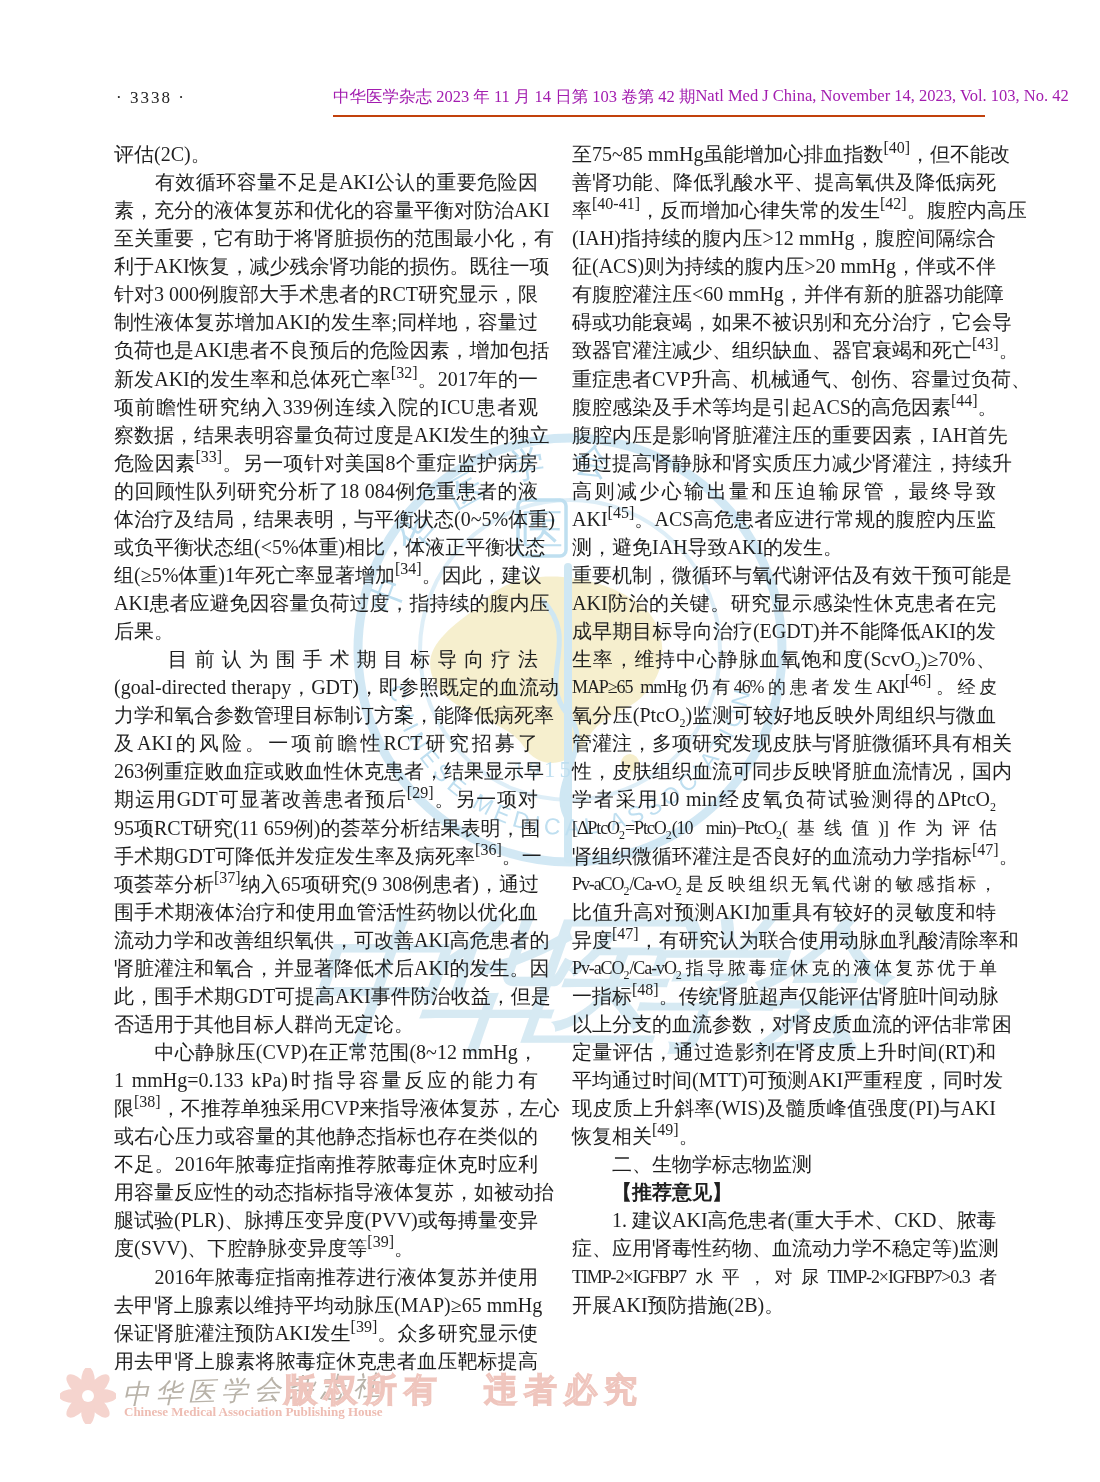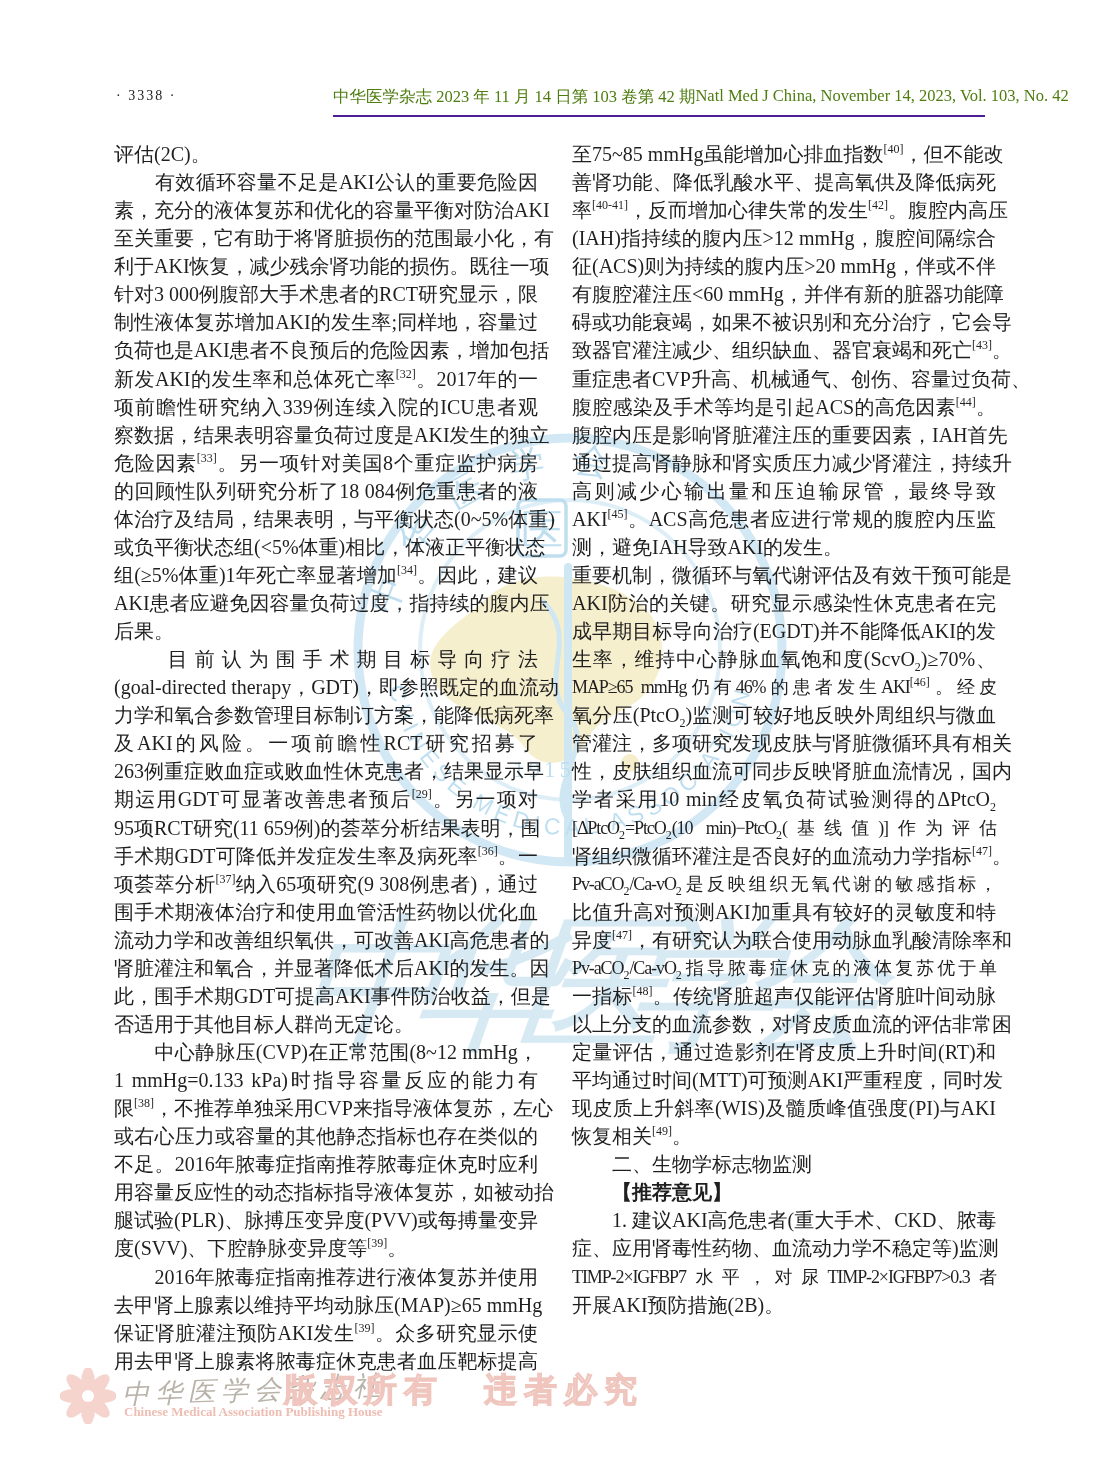--- a/index.html
+++ b/index.html
@@ -1,31 +1,31 @@
 <!DOCTYPE html>
 <html><head>
 <meta charset="utf-8">
 <style>
   html,body{margin:0;padding:0;background:#e8e8e8;}
   .page{position:relative;width:1100px;height:1482px;background:#ffffff;margin:0 auto;
         font-family:"Liberation Serif","DejaVu Serif",serif;color:#1f1f1f;overflow:hidden;}
   
-  .pageno{position:absolute;left:116px;top:88px;font-size:14px;letter-spacing:2px;color:#222;}
+  .pageno{position:absolute;left:116px;top:88px;font-size:17px;letter-spacing:2px;color:#222;}
   .jinfo{position:absolute;left:333px;top:86px;width:652px;display:flex;justify-content:space-between;
-         font-size:16.5px;border-bottom:2px solid #4c1d95;padding-bottom:7px;color:#4d7c0f;white-space:nowrap;}
+         font-size:16.5px;border-bottom:2px solid #c2410c;padding-bottom:7px;color:#a21caf;white-space:nowrap;}
   
   .col{position:absolute;top:140px;width:424px;z-index:3;}
   .colL{left:114px;}
   .colR{left:572px;}
   .line{height:28.07px;line-height:28.07px;font-size:20px;text-align:justify;text-align-last:justify;
         white-space:nowrap;overflow:visible;}
   .line.end{text-align-last:left;}
   .line.hei{font-family:"Liberation Sans","DejaVu Sans",sans-serif;font-weight:700;}
   .line.sq{font-size:18px;letter-spacing:-1.1px;}
-  .line sup{font-size:12px;line-height:0;vertical-align:super;letter-spacing:0;}
+  .line sup{font-size:16px;line-height:0;vertical-align:super;letter-spacing:0;}
   .line sub{font-size:12px;line-height:0;vertical-align:sub;letter-spacing:0;}
   
   .wm{position:absolute;z-index:1;pointer-events:none;}
   .script-wm{left:298px;top:893px;width:520px;height:200px;font-size:148px;line-height:185px;
              color:#b7d9ea;opacity:.55;font-style:italic;letter-spacing:-38px;white-space:nowrap;
              transform:skewX(-6deg);font-family:"Liberation Serif",serif;}
   .pub{left:60px;top:1366px;width:640px;height:70px;}
   .pub-name{position:absolute;left:62px;top:6px;font-style:italic;font-size:27px;letter-spacing:6px;
             color:#b9b3a9;transform:rotate(-2deg);white-space:nowrap;}
   .pub-en{position:absolute;left:64px;top:38px;font-size:13px;font-weight:700;color:#eebdb3;

